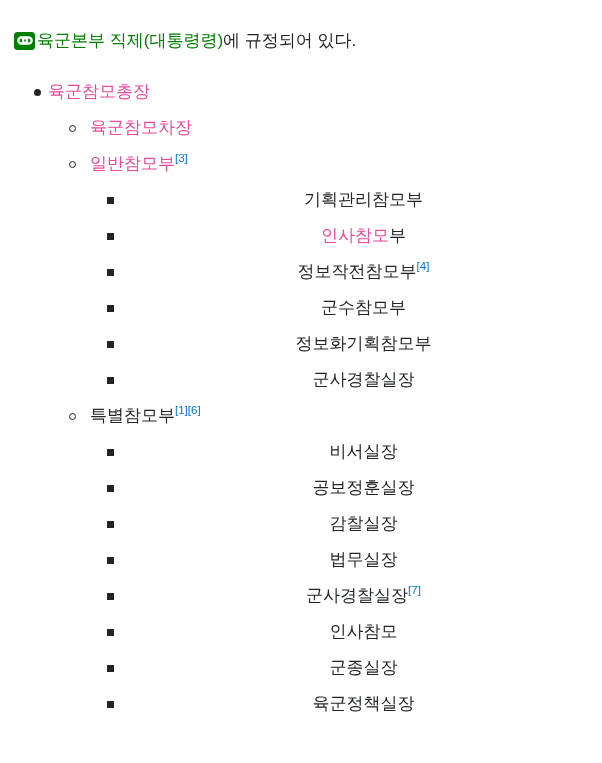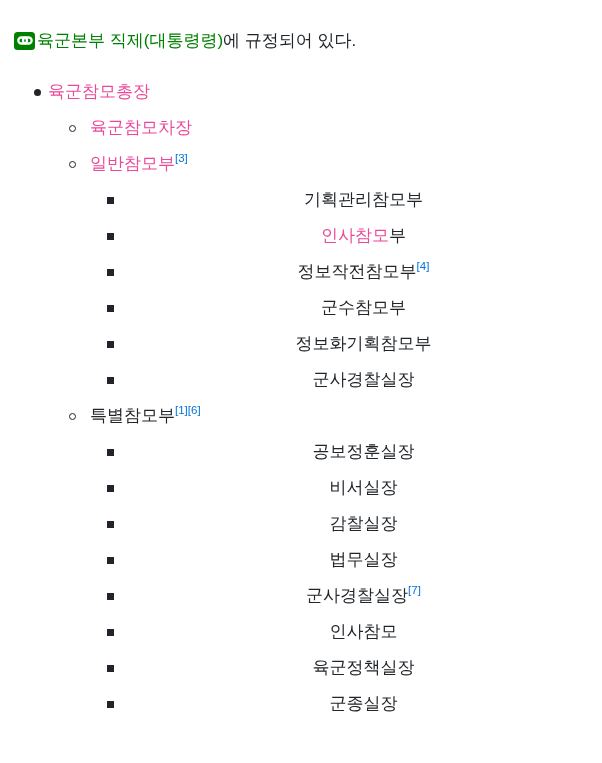--- a/index.html
+++ b/index.html
@@ -128,42 +128,42 @@
             </li>
             <li>
               <span class="txt">군사경찰실장</span>
             </li>
           </ul>
         </li>
         <li>
           <span class="txt">특별참모부</span><sup class="ref">[1][6]</sup>
           <ul class="l3">
             <li>
-              <span class="txt">공보정훈실장</span>
+              <span class="txt">비서실장</span>
             </li>
             <li>
-              <span class="txt">비서실장</span>
+              <span class="txt">공보정훈실장</span>
             </li>
             <li>
               <span class="txt">감찰실장</span>
             </li>
             <li>
               <span class="txt">법무실장</span>
             </li>
             <li>
               <span class="txt">군사경찰실장</span><sup class="ref">[7]</sup>
             </li>
             <li>
               <span class="txt">인사참모</span>
             </li>
             <li>
-              <span class="txt">육군정책실장</span>
+              <span class="txt">군종실장</span>
             </li>
             <li>
-              <span class="txt">군종실장</span>
+              <span class="txt">육군정책실장</span>
             </li>
           </ul>
         </li>
       </ul>
     </li>
   </ul>
 
 </div>
 
 </body></html>

